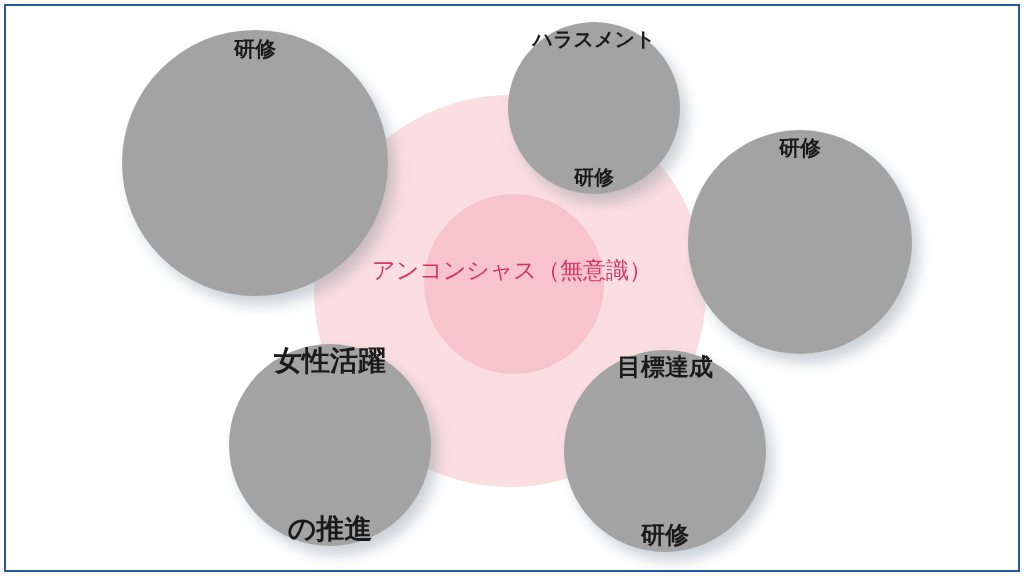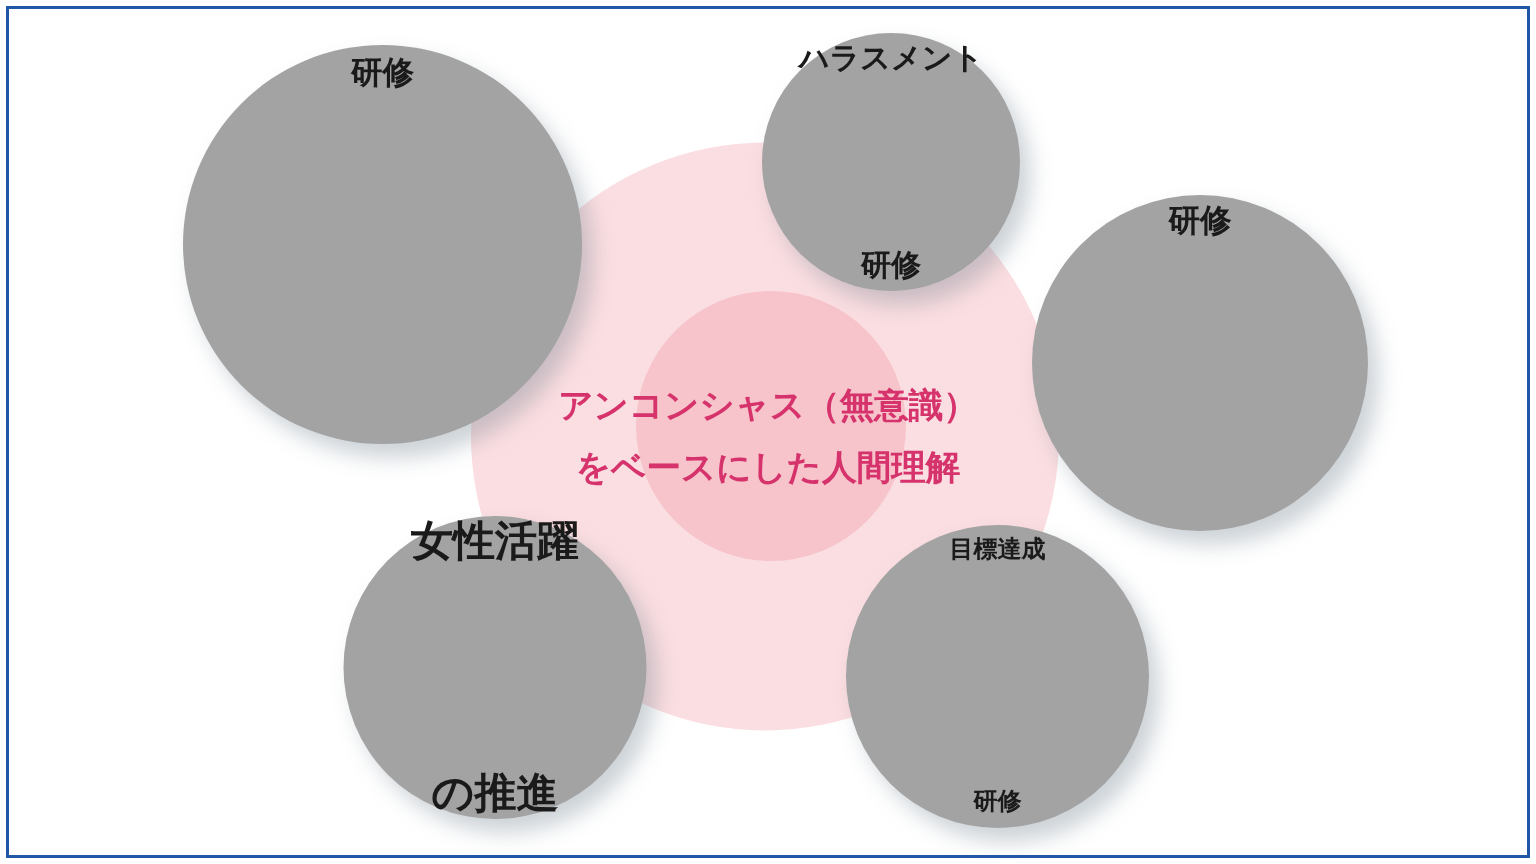--- a/index.html
+++ b/index.html
@@ -20,49 +20,48 @@
     background:#fbdee1;
   }
   .pink-inner{
     left:424px;top:194px;width:180px;height:180px;
     background:#f6c4ca;
   }
   .center-text{
     position:absolute;left:262px;top:250px;width:500px;
     text-align:center;
     color:#d6336c;
-    font-weight:bold;
+    font-weight:normal;
     font-size:23px;
     line-height:41px;
   }
   .bubble{
     position:absolute;border-radius:50%;
     background:#a3a3a3;
     box-shadow:7px 9px 14px rgba(110,125,140,0.35);
     display:flex;flex-direction:column;align-items:center;justify-content:space-between;
     color:#1a1a1a;font-weight:bold;text-align:center;
   }
   .b-communication{left:122px;top:30px;width:266px;height:266px;font-size:21px;line-height:37px;}
   .b-harassment{left:508px;top:22px;width:172px;height:172px;font-size:20px;line-height:34px;}
   .b-management{left:688px;top:130px;width:224px;height:224px;font-size:21px;line-height:36px;}
   .b-women{left:229px;top:344px;width:202px;height:202px;font-size:28px;line-height:34px;}
-  .b-goal{left:564px;top:350px;width:202px;height:202px;font-size:16px;line-height:34px;}
+  .b-goal{left:564px;top:350px;width:202px;height:202px;font-size:24px;line-height:34px;}
   .line{display:block;}
 </style>
 </head>
 <body>
 
 <div class="canvas">
 
   <div class="circle pink-outer"></div>
   <div class="circle pink-inner"></div>
 
   <div class="center-text">
     <span class="line">アンコンシャス（無意識）</span>
-    <span class="line">をベースにした人間理解</span>
   </div>
 
   <div class="bubble b-communication">
     <span class="line">研修</span>
   </div>
 
   <div class="bubble b-harassment">
     <span class="line">ハラスメント</span>
     <span class="line">研修</span>
   </div>

